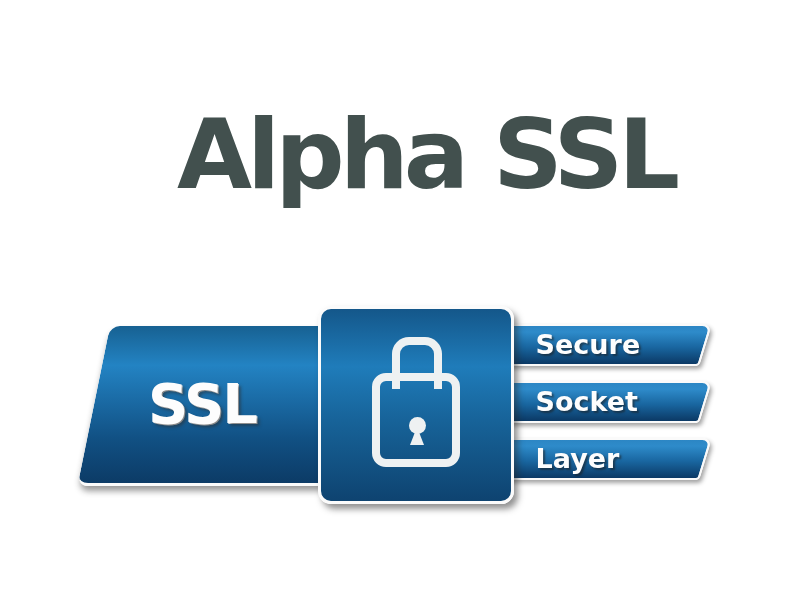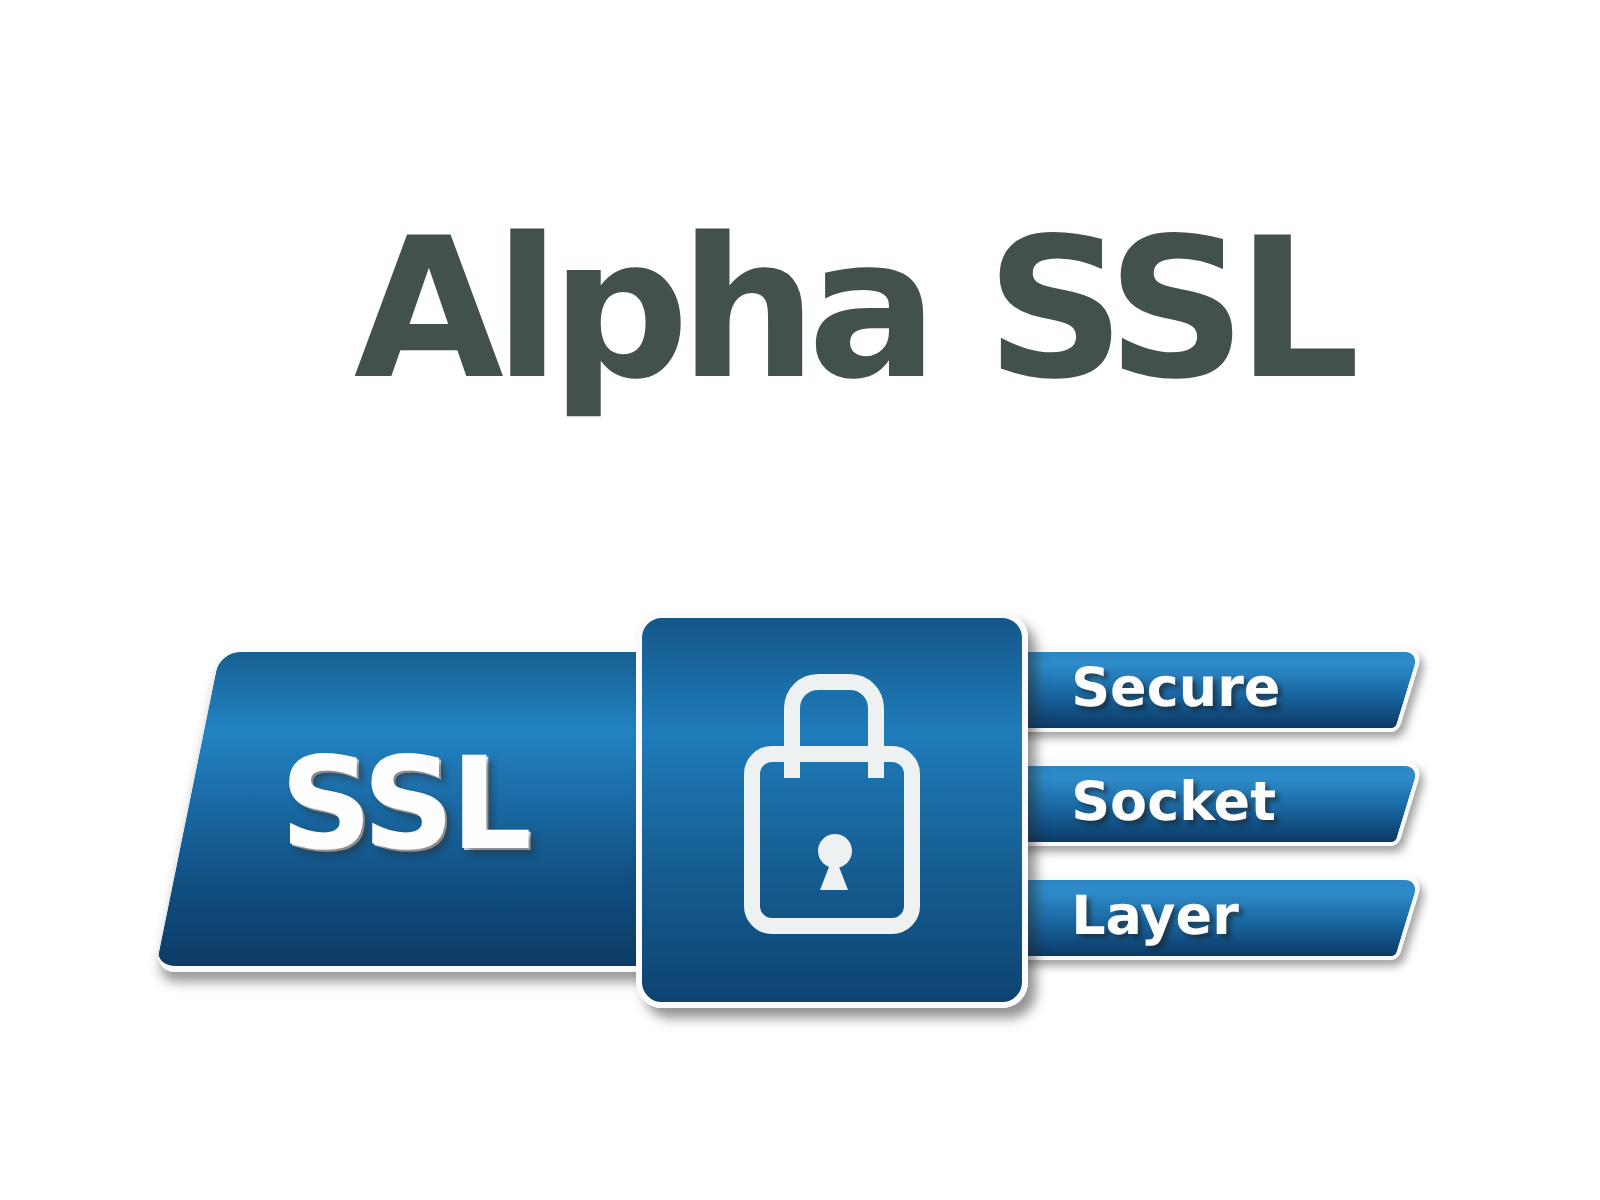--- a/index.html
+++ b/index.html
@@ -20,21 +20,21 @@
     position:absolute;left:110px;top:326px;width:300px;height:157px;
     transform:skewX(-11.5deg);transform-origin:0 0;
     border-radius:10px 4px 4px 10px;
     background:linear-gradient(180deg,#176192 0%,#2383c3 25%,#1a6aa4 48%,#115083 72%,#0c3b66 100%);
     border-bottom:3px solid #fbfbfb;
     box-shadow:2px 5px 6px rgba(30,30,30,0.45);
   }
   .ssl-text{
     position:absolute;left:86px;top:326px;width:232px;height:154px;
     display:flex;align-items:center;justify-content:center;
-    font-size:64px;font-weight:bold;letter-spacing:-2px;color:#fdfdfd;
+    font-size:56px;font-weight:bold;letter-spacing:-2px;color:#fdfdfd;
     text-shadow:3px 3px 3px rgba(45,45,45,0.5), 1px 1px 0 #e8e8e8;
     z-index:2;
   }
 
   
   .bar{
     position:absolute;left:500px;width:212px;height:42px;
     transform:skewX(-17deg);transform-origin:0 0;
     border-radius:4px 9px 4px 4px;
     background:linear-gradient(180deg,#2c86c4 0%,#2e8bca 16%,#1966a0 56%,#0b3965 100%);

